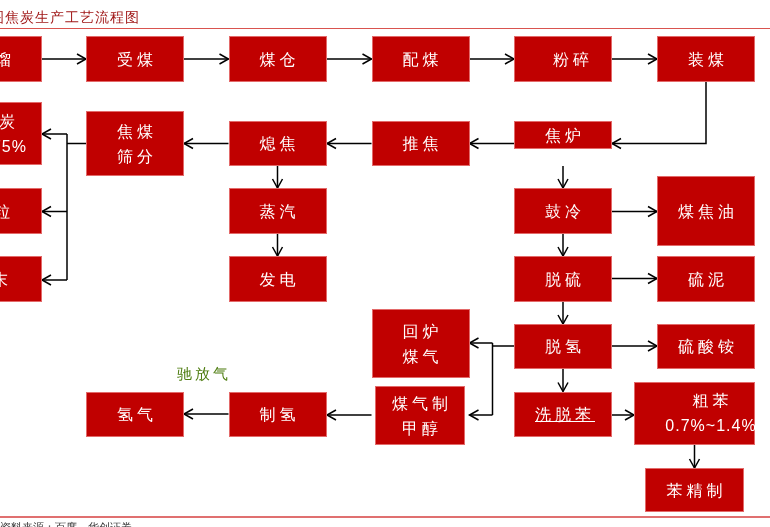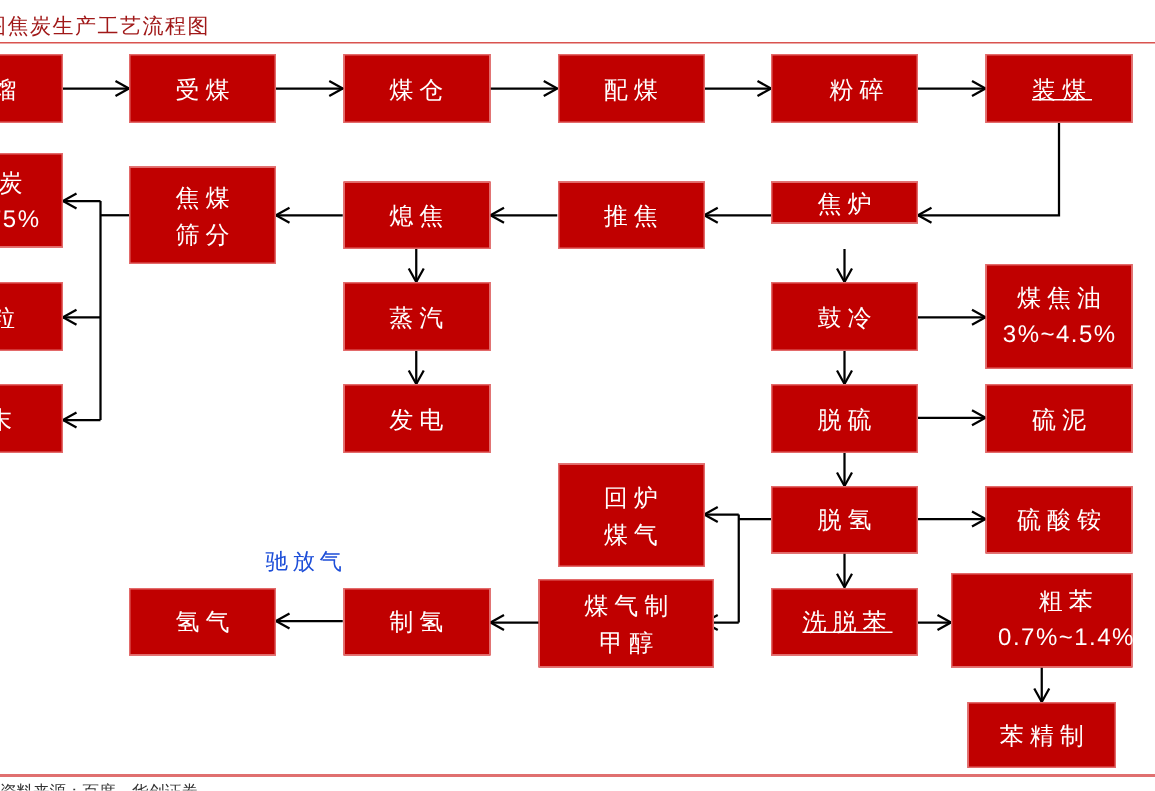--- a/index.html
+++ b/index.html
@@ -10,21 +10,21 @@
   .rule-top { position: absolute; left: 0; top: 28px; width: 770px; height: 1px; background: #D9534F; }
   .rule-bottom { position: absolute; left: 0; top: 516px; width: 770px; height: 2px; background: #E07070; }
   .footer { position: absolute; left: 0; top: 520px; font-size: 11px; color: #333;
             white-space: nowrap; font-family: "DejaVu Sans", sans-serif; }
   .box { position: absolute; background: #C00000; border: 1px solid #E36A6A; box-sizing: border-box;
          display: flex; flex-direction: column; justify-content: center; align-items: center;
          color: #ffffff; font-size: 16px; letter-spacing: 4px; line-height: 25px; }
   .box span { display: block; white-space: nowrap; padding-left: 4px; }
   .box .num { font-family: "Liberation Sans", sans-serif; letter-spacing: 1px; font-size: 16px; padding-left: 1px; }
   .box.crop { align-items: flex-end; }
-  .note { position: absolute; left: 177px; top: 365px; font-size: 15px; letter-spacing: 3px; color: #1d4ed8; }
+  .note { position: absolute; left: 177px; top: 365px; font-size: 15px; letter-spacing: 3px; color: #4d7c0f; }
   svg#arrows { position: absolute; left: 0; top: 0; }
 </style>
 </head>
 <body>
 
 <div class="title">
   <span>图</span><span>焦炭生产工艺流程图</span>
 </div>
 <div class="rule-top"></div>
 
@@ -97,21 +97,21 @@
 </div>
 <div class="box" style="left:228.5px;top:36px;width:98px;height:46px;">
   <span>煤仓</span>
 </div>
 <div class="box" style="left:371.5px;top:36px;width:98px;height:46px;">
   <span>配煤</span>
 </div>
 <div class="box" style="left:514px;top:36px;width:98px;height:46px;padding-left:16px;">
   <span>粉碎</span>
 </div>
-<div class="box" style="left:657px;top:36px;width:98px;height:46px;text-decoration:underline;">
+<div class="box" style="left:657px;top:36px;width:98px;height:46px;">
   <span>装煤</span>
 </div>
 
 <div class="box crop" style="left:-56px;top:102px;width:98px;height:63px;">
   <span style="padding-right:22px;">炭</span>
   <span class="num" style="padding-right:14px;">75%</span>
 </div>
 <div class="box" style="left:86px;top:111px;width:98px;height:65px;">
   <span>焦煤</span>
   <span>筛分</span>
@@ -130,21 +130,20 @@
   <span style="padding-right:27px;">粒</span>
 </div>
 <div class="box" style="left:228.5px;top:188px;width:98px;height:46px;">
   <span>蒸汽</span>
 </div>
 <div class="box" style="left:514px;top:188px;width:98px;height:46px;">
   <span>鼓冷</span>
 </div>
 <div class="box" style="left:657px;top:176px;width:98px;height:70px;">
   <span>煤焦油</span>
-  <span class="num">3%~4.5%</span>
 </div>
 
 <div class="box crop" style="left:-56px;top:256px;width:98px;height:46px;">
   <span style="padding-right:29px;">末</span>
 </div>
 <div class="box" style="left:228.5px;top:256px;width:98px;height:46px;">
   <span>发电</span>
 </div>
 <div class="box" style="left:514px;top:256px;width:98px;height:46px;">
   <span>脱硫</span>
@@ -164,21 +163,21 @@
   <span>硫酸铵</span>
 </div>
 
 <div class="note">驰放气</div>
 <div class="box" style="left:86px;top:391.5px;width:98px;height:45px;">
   <span>氢气</span>
 </div>
 <div class="box" style="left:228.5px;top:391.5px;width:98px;height:45px;">
   <span>制氢</span>
 </div>
-<div class="box" style="left:359px;top:386px;width:117px;height:59px;">
+<div class="box" style="left:375px;top:386px;width:90px;height:59px;">
   <span>煤气制</span>
   <span>甲醇</span>
 </div>
 <div class="box" style="left:514px;top:391.5px;width:98px;height:45px;text-decoration:underline;">
   <span>洗脱苯</span>
 </div>
 <div class="box" style="left:634px;top:381.5px;width:121px;height:63.5px;padding-left:32px;">
   <span>粗苯</span>
   <span class="num">0.7%~1.4%</span>
 </div>

